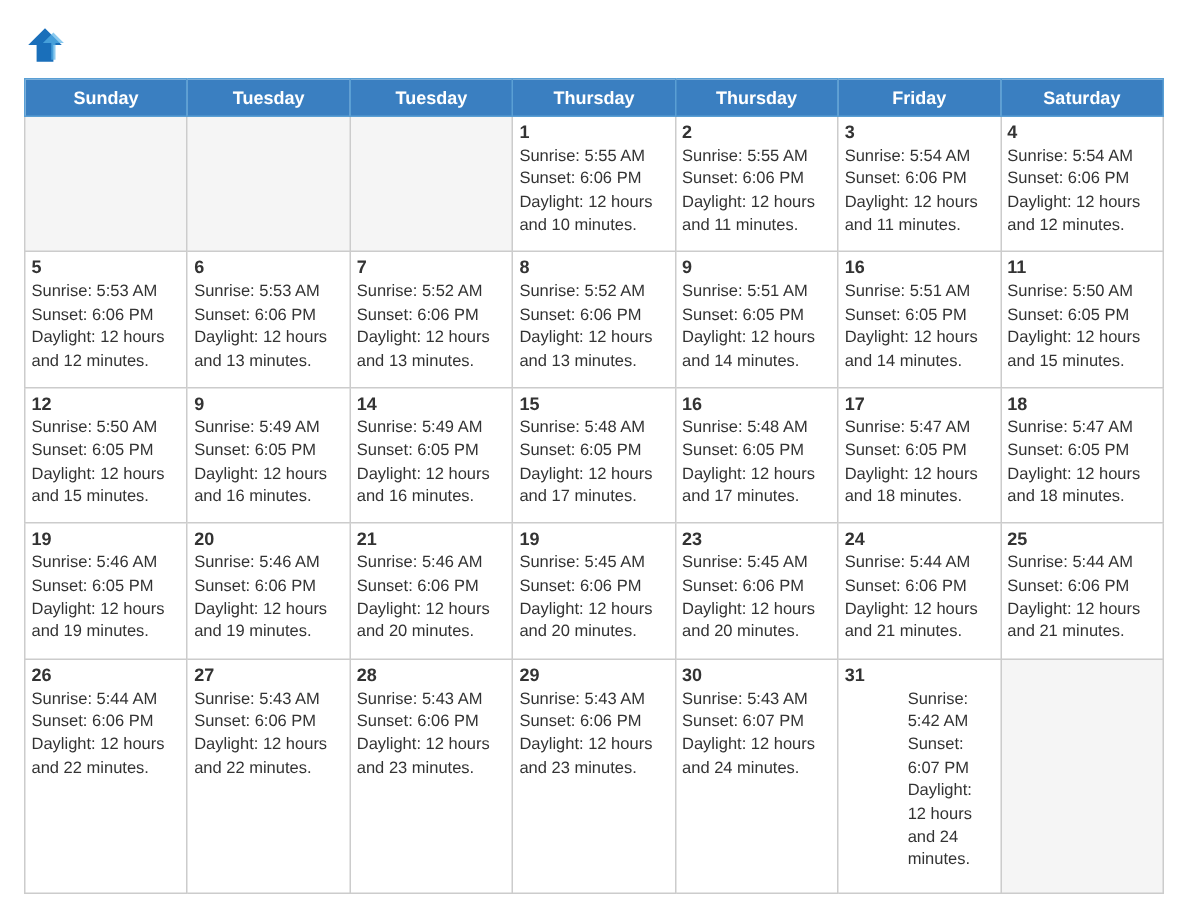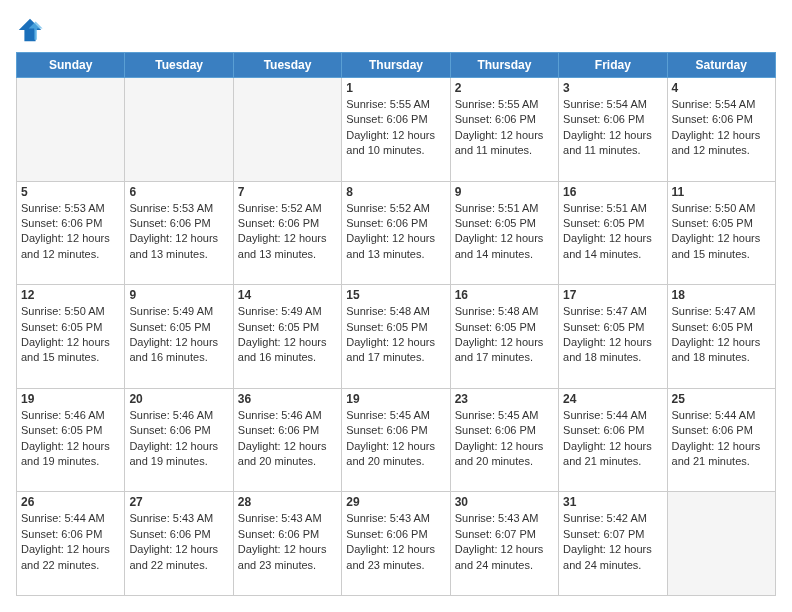--- a/index.html
+++ b/index.html
@@ -273,21 +273,21 @@
 and 19 minutes.</div>
           </td>
           <td>
             <span class="day-num">20</span>
             <div class="day-info" style="white-space: pre-line;">Sunrise: 5:46 AM
 Sunset: 6:06 PM
 Daylight: 12 hours
 and 19 minutes.</div>
           </td>
           <td>
-            <span class="day-num">36</span>
+            <span class="day-num">21</span>
             <div class="day-info" style="white-space: pre-line;">Sunrise: 5:46 AM
 Sunset: 6:06 PM
 Daylight: 12 hours
 and 20 minutes.</div>
           </td>
           <td>
             <span class="day-num">19</span>
             <div class="day-info" style="white-space: pre-line;">Sunrise: 5:45 AM
 Sunset: 6:06 PM
 Daylight: 12 hours
@@ -346,21 +346,21 @@
           </td>
           <td>
             <span class="day-num">30</span>
             <div class="day-info" style="white-space: pre-line;">Sunrise: 5:43 AM
 Sunset: 6:07 PM
 Daylight: 12 hours
 and 24 minutes.</div>
           </td>
           <td>
             <span class="day-num">31</span>
-            <div class="day-info" style="white-space: pre-line;">Sunrise: 5:42 AM
+            <div class="day-info" style="white-space: pre-line; margin-left: 42px;">Sunrise: 5:42 AM
 Sunset: 6:07 PM
 Daylight: 12 hours
 and 24 minutes.</div>
           </td>
           <td class="empty"></td>
         </tr>
       </tbody>
   </table>
 </div>
 

